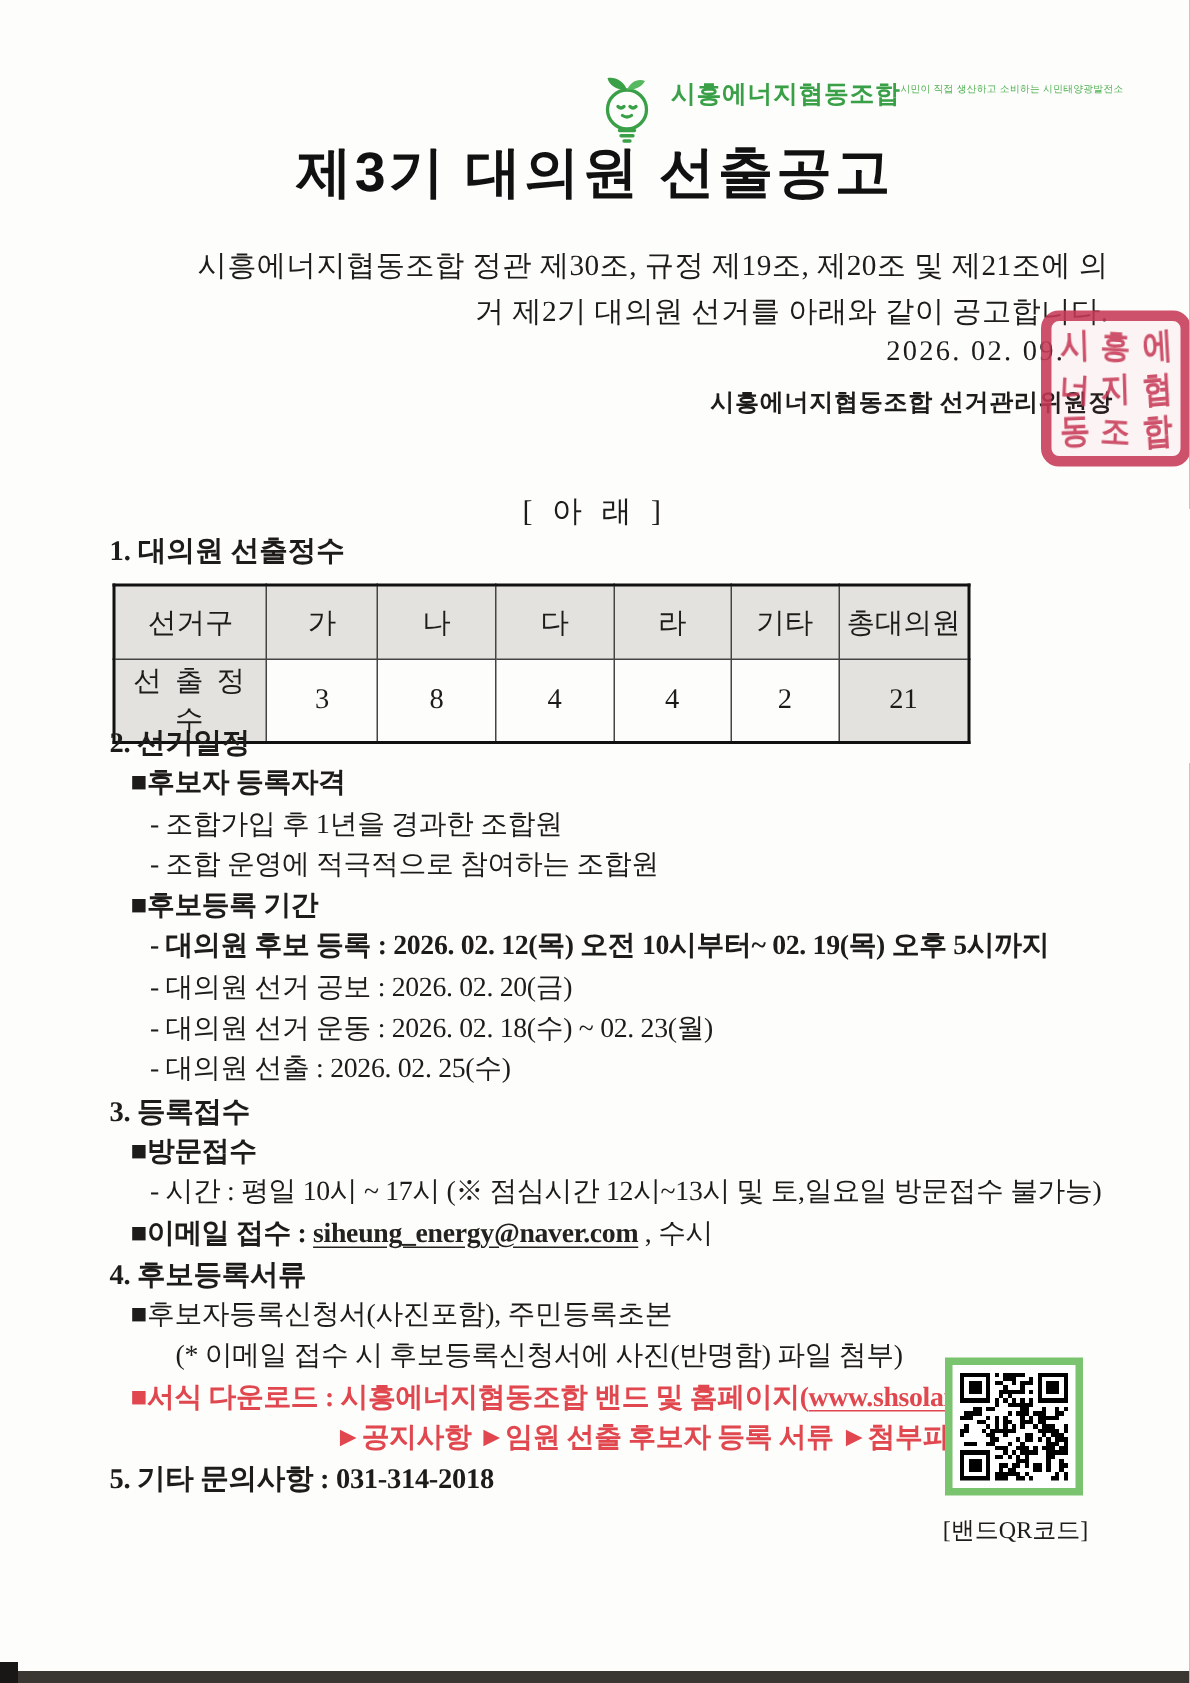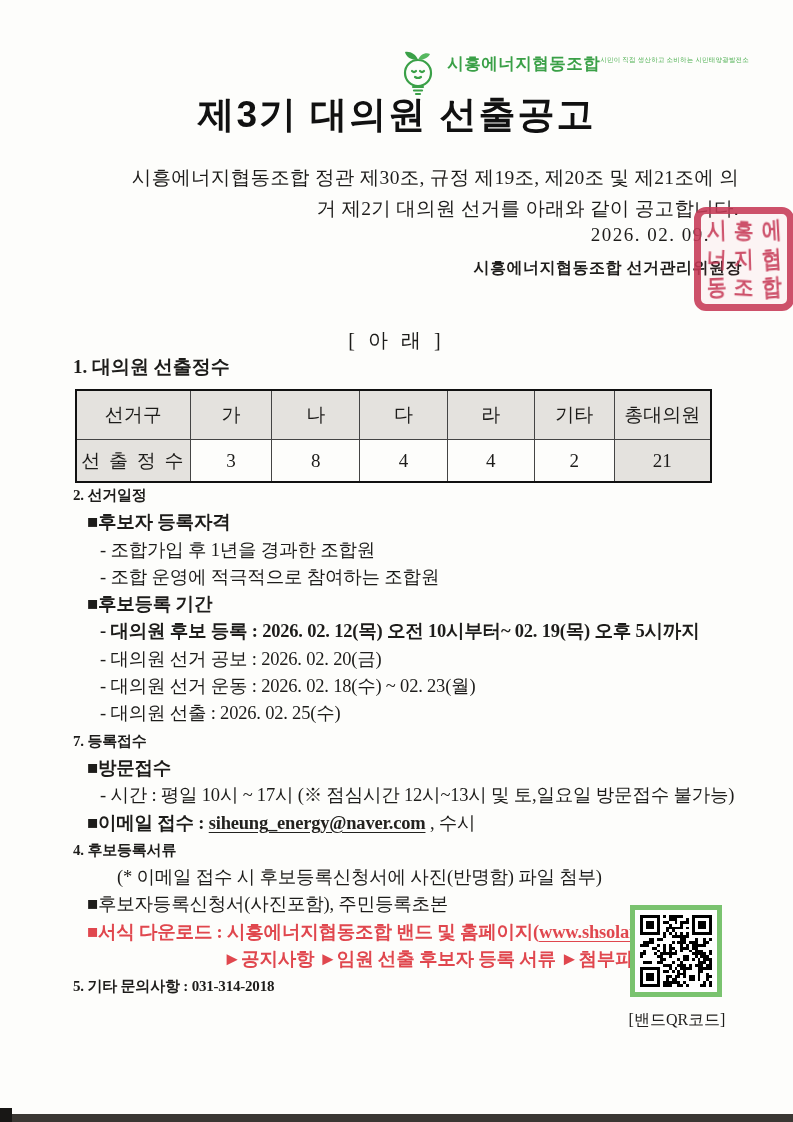--- a/index.html
+++ b/index.html
@@ -33,32 +33,32 @@
               font-family:"Liberation Sans","DejaVu Sans",sans-serif;font-weight:bold;
               font-size:20px;transform:scaleY(1.15) rotate(-2deg);filter:blur(.4px);}
   .stamp span:nth-child(2n){transform:scaleY(1.1) rotate(3deg);}
   .stamp span:nth-child(3n){transform:scaleY(1.2) rotate(-4deg);}
 
   
   .below{position:absolute;top:327px;left:0;width:100%;text-align:center;
          font-size:20px;letter-spacing:4px;}
   .s1-title{position:absolute;top:354px;left:73px;font-size:19px;font-weight:bold;}
 
-  table.quota{position:absolute;top:389px;left:75px;width:637px;border-collapse:collapse;
+  table.quota{position:absolute;top:389px;left:75px;width:572px;border-collapse:collapse;
               border:2.5px solid #111;font-size:19px;text-align:center;}
   table.quota td{border:1.4px solid #444;}
   table.quota tr.hd td{height:46px;background:#e4e2de;}
   table.quota tr.bd td{height:39px;}
   table.quota td.shade{background:#e4e2de;}
   table.quota td.lbl{letter-spacing:2px;}
 
   
   .lines{position:absolute;top:482px;left:73px;width:690px;}
   .line{line-height:27.3px;font-size:18.5px;white-space:nowrap;letter-spacing:-.2px;}
-  .lv0{font-weight:bold;font-size:15px;}
+  .lv0{font-weight:bold;font-size:19px;}
   .lv1{margin-left:14px;font-weight:bold;}
   .lv1n{margin-left:14px;}
   .lv2{margin-left:27px;}
   .lv3{margin-left:44px;}
   .bold{font-weight:bold;}
   .red{color:#e0474e;font-weight:bold;}
   .red-indent{margin-left:150px;}
   a.plain-link{color:#23221f;text-decoration:underline;text-underline-offset:3px;}
   a.red-link{color:#e0474e;text-decoration:underline;text-underline-offset:3px;font-weight:bold;}
 
@@ -147,28 +147,28 @@
     <div class="line lv0">2. 선거일정</div>
     <div class="line lv1">■후보자 등록자격</div>
     <div class="line lv2">- 조합가입 후 1년을 경과한 조합원</div>
     <div class="line lv2">- 조합 운영에 적극적으로 참여하는 조합원</div>
     <div class="line lv1">■후보등록 기간</div>
     <div class="line lv2 bold">- 대의원 후보 등록 : 2026. 02. 12(목) 오전 10시부터~ 02. 19(목) 오후 5시까지</div>
     <div class="line lv2">- 대의원 선거 공보 : 2026. 02. 20(금)</div>
     <div class="line lv2">- 대의원 선거 운동 : 2026. 02. 18(수) ~ 02. 23(월)</div>
     <div class="line lv2">- 대의원 선출       : 2026. 02. 25(수)</div>
 
-    <div class="line lv0">7. 등록접수</div>
+    <div class="line lv0">3. 등록접수</div>
     <div class="line lv1">■방문접수</div>
     <div class="line lv2">- 시간 : 평일 10시 ~ 17시 (※ 점심시간 12시~13시 및 토,일요일 방문접수 불가능)</div>
     <div class="line lv1"><span>■이메일 접수 : </span><a class="plain-link" href="#">siheung_energy@naver.com</a><span style="font-weight:normal"> , 수시</span></div>
 
     <div class="line lv0">4. 후보등록서류</div>
+    <div class="line lv1n">■후보자등록신청서(사진포함), 주민등록초본</div>
     <div class="line lv3">(* 이메일 접수 시 후보등록신청서에 사진(반명함) 파일 첨부)</div>
-    <div class="line lv1n">■후보자등록신청서(사진포함), 주민등록초본</div>
     <div class="line lv1 red"><span>■서식 다운로드 : 시흥에너지협동조합 밴드 및 홈페이지(</span><a class="red-link" href="#">www.shsolar.kr</a><span>)</span></div>
     <div class="line red red-indent">►공지사항 ►임원 선출 후보자 등록 서류 ►첨부파일</div>
 
     <div class="line lv0">5. 기타 문의사항 : 031-314-2018</div>
   </div>
 
   <div class="qr-box">
       <svg id="qr" viewBox="0 0 25 25" shape-rendering="crispEdges">
         <rect x="8" y="0" width="1" height="1" fill="#000"></rect>
         <rect x="10" y="0" width="1" height="1" fill="#000"></rect>

